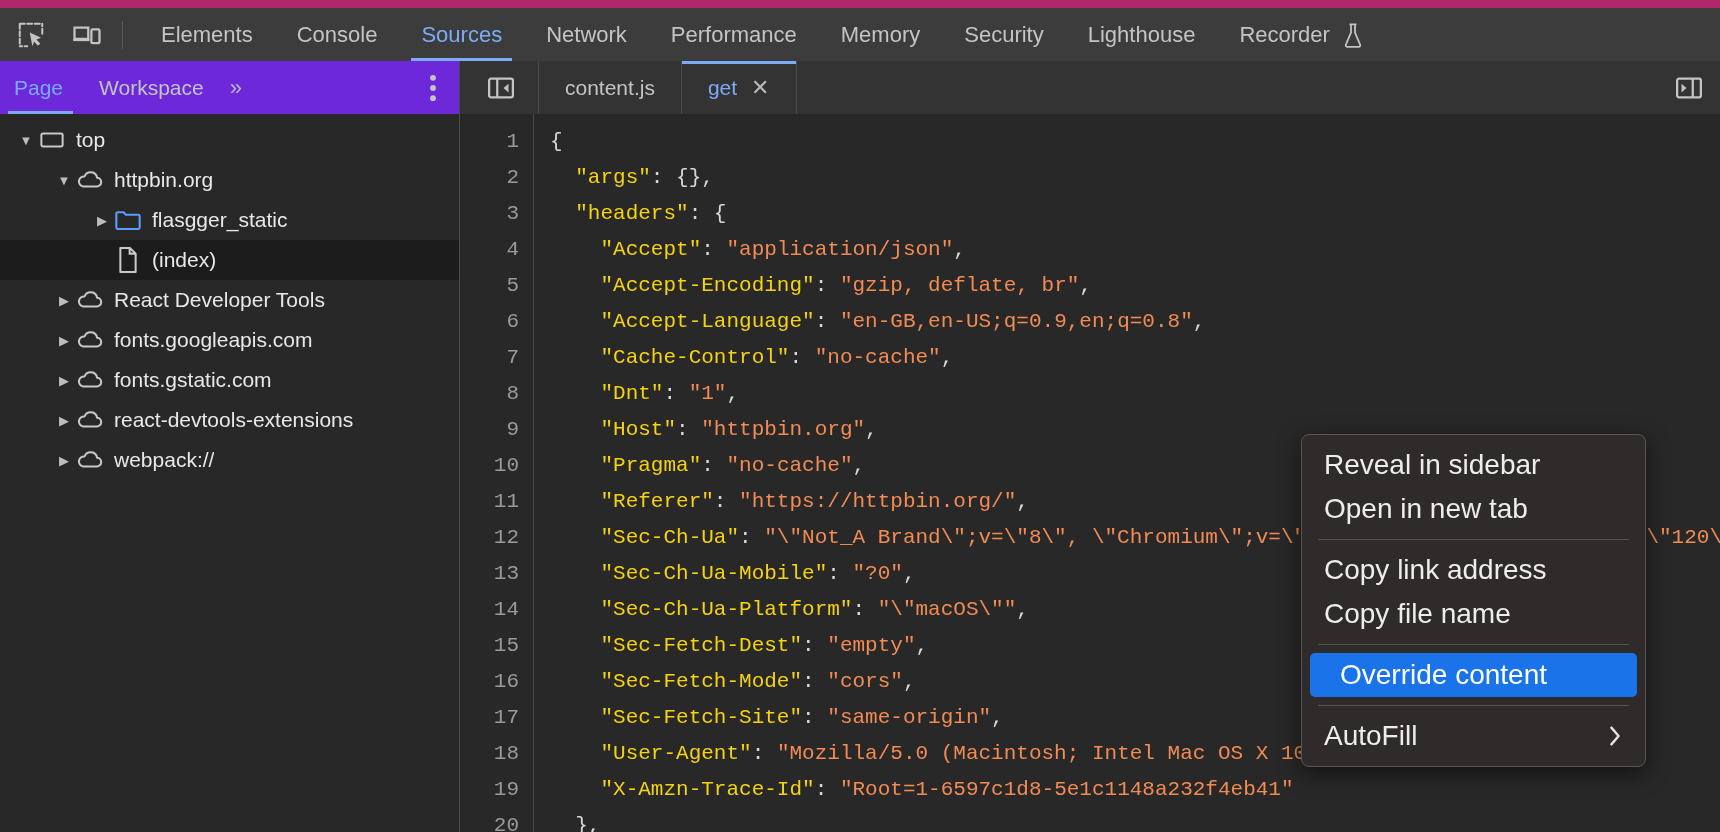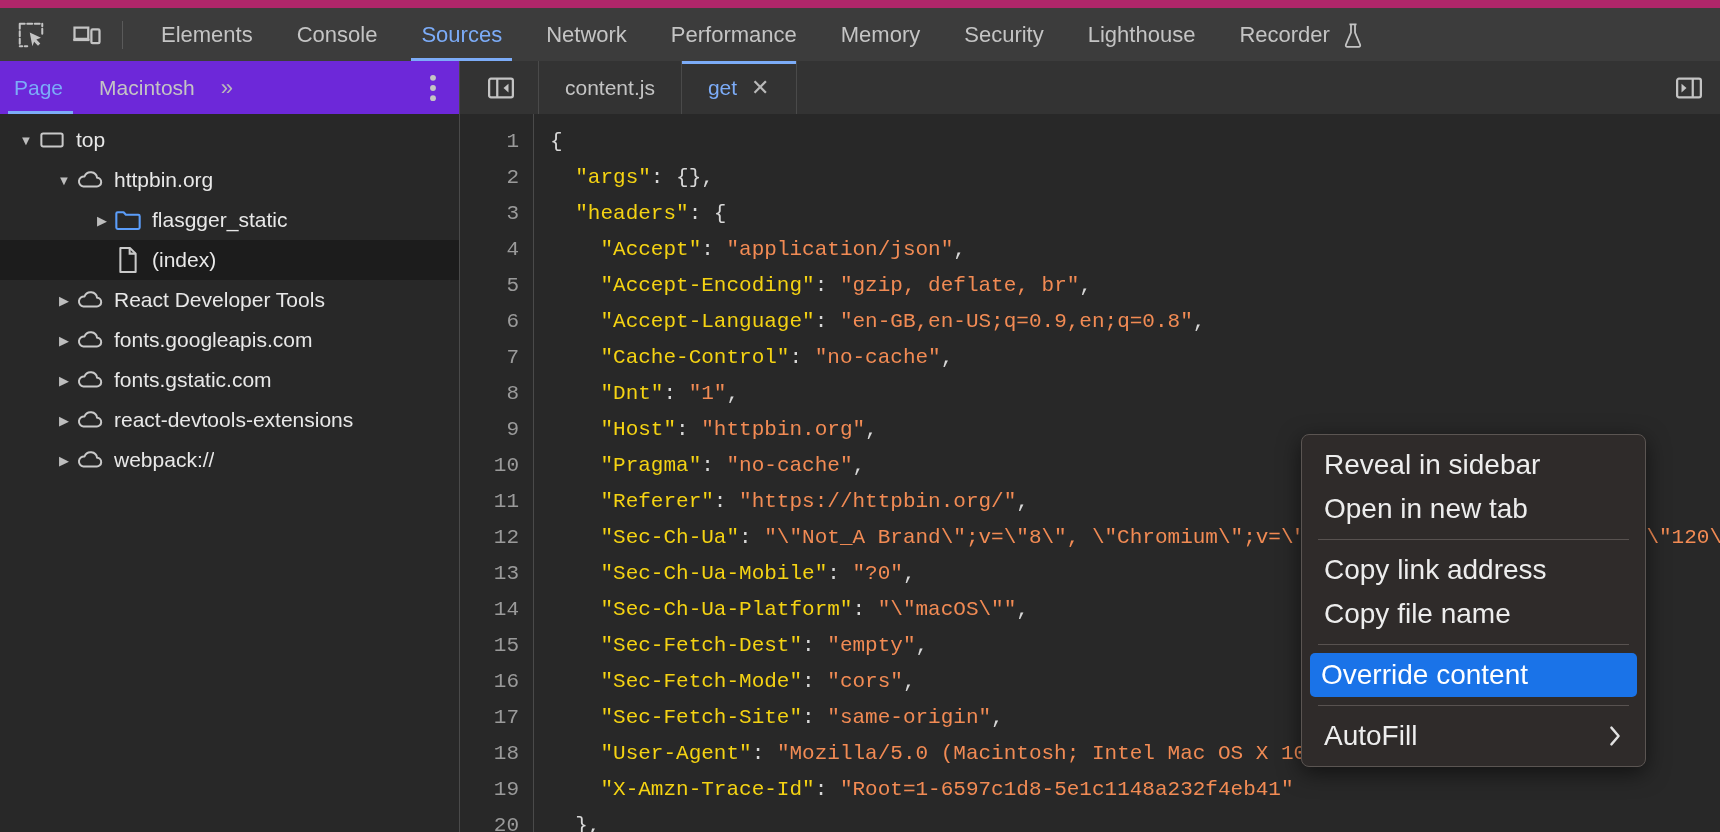--- a/index.html
+++ b/index.html
@@ -109,21 +109,21 @@
   
   .ctx-menu {
     position: absolute; left: 841px; top: 320px; width: 345px;
     background: #2f2b2a; border: 1px solid #5b5552; border-radius: 8px;
     padding: 8px 0 8px 0; box-shadow: 0 6px 22px rgba(0,0,0,.55); z-index: 50;
   }
   .ctx-item {
     display: flex; align-items: center; height: 44px; padding: 0 22px;
     color: #ededed; font-size: 28px; cursor: pointer; white-space: nowrap;
   }
-  .ctx-item.highlight { background: #1a73e8; color: #fff; border-radius: 5px; margin: 0 8px; padding: 0 11px; }
+  .ctx-item.highlight { background: #1a73e8; color: #fff; border-radius: 5px; margin: 0 8px; padding: 0 30px; }
   .ctx-item .submenu-arrow { margin-left: auto; color: #e2e2e2; font-size: 20px; }
   .ctx-sep { height: 1px; background: #585250; margin: 8px 16px; }
 
   svg { display: block; }
 </style>
 </head>
 <body>
 
 <div id="root">
 
@@ -179,21 +179,21 @@
             </svg>
           </span>
         </div>
       </div>
   </div>
 
   <div class="subbar">
     <div class="nav-tabbar">
       <div id="nav-tabs" style="display:flex;align-items:stretch;">
           <div class="nav-tab selected">Page</div>
-          <div class="nav-tab">Macintosh</div>
+          <div class="nav-tab">Workspace</div>
         </div>
       <div class="nav-more">»</div>
       <div class="nav-kebab">
         <svg width="8" height="28" viewBox="0 0 6 22">
           <circle cx="3" cy="3" r="2.3" fill="#c4c4c4"></circle>
           <circle cx="3" cy="11" r="2.3" fill="#c4c4c4"></circle>
           <circle cx="3" cy="19" r="2.3" fill="#c4c4c4"></circle>
         </svg>
       </div>
     </div>

